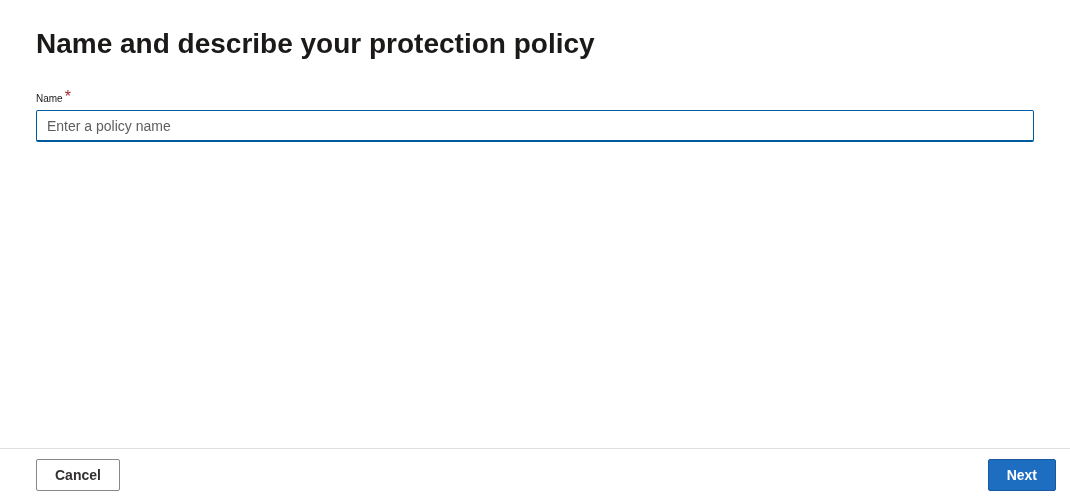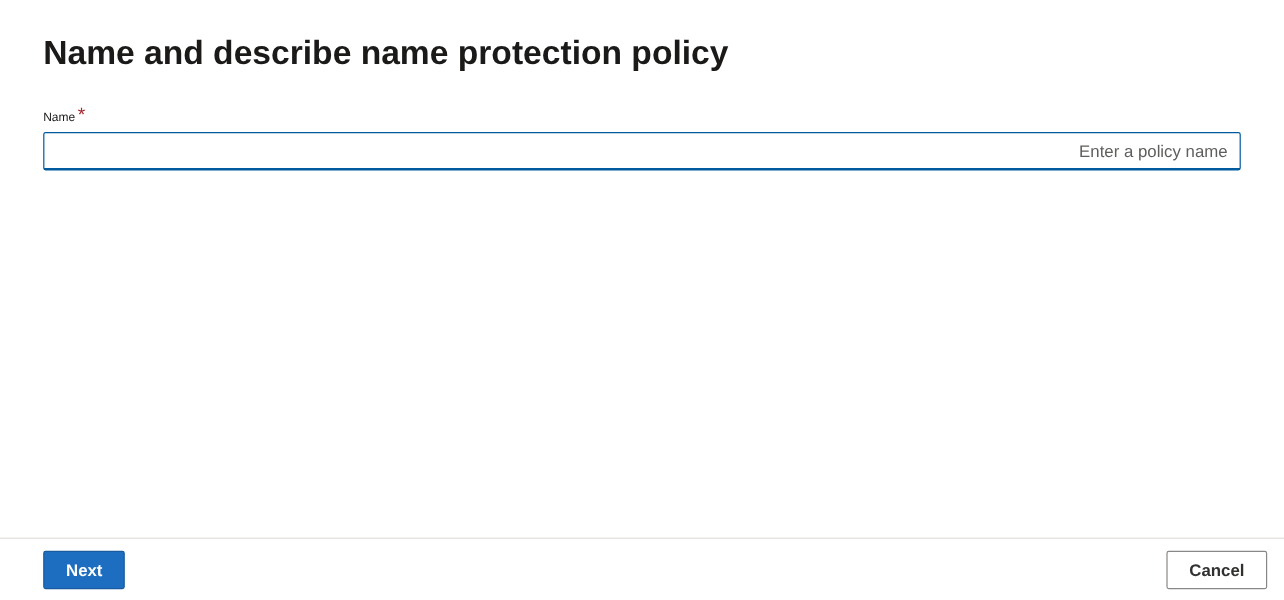--- a/index.html
+++ b/index.html
@@ -41,21 +41,20 @@
     .text-input {
       width: 100%;
       height: 32px;
       border: 1px solid #8a8886;
       border-radius: 2px;
       padding: 0 10px;
       font-size: 14px;
       font-family: inherit;
       color: #323130;
       outline: none;
-      text-align: right;
     }
     .text-input.focused {
       border-color: #005a9e;
       border-bottom-width: 2px;
       padding-bottom: 0;
     }
     .text-input::placeholder {
       color: #605e5c;
     }
     .textarea-input {
@@ -111,27 +110,27 @@
     .btn-default {
       background: #ffffff;
       color: #323130;
       border: 1px solid #8a8886;
     }
   </style>
 </head>
 <body>
 
 <div class="content">
-  <h1 class="page-title">Name and describe name protection policy</h1>
+  <h1 class="page-title">Name and describe your protection policy</h1>
 
   <div class="field">
     <label>
       <span class="field-label">Name</span><span class="required-asterisk">*</span>
     </label>
     <input type="text" class="text-input focused" placeholder="Enter a policy name" style="">
   </div>
 
 </div>
 
 <div class="footer">
+  <button class="btn btn-default">Cancel</button>
   <button class="btn btn-primary">Next</button>
-  <button class="btn btn-default">Cancel</button>
 </div>
 
 </body></html>

